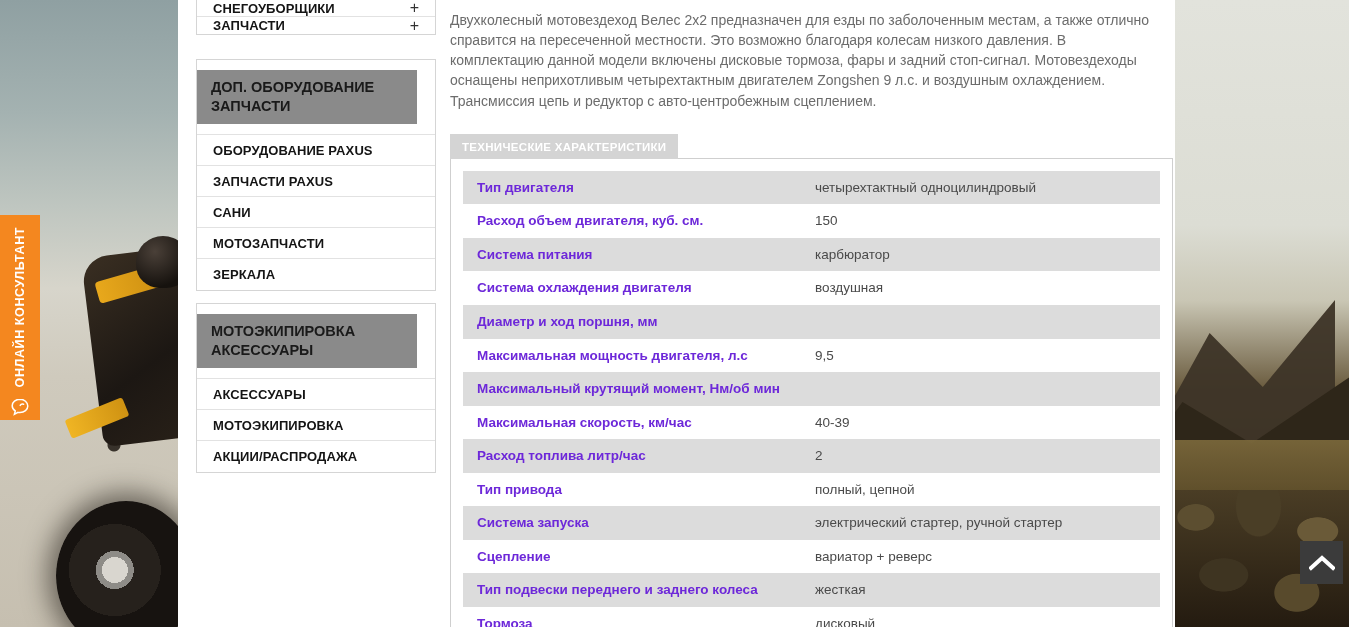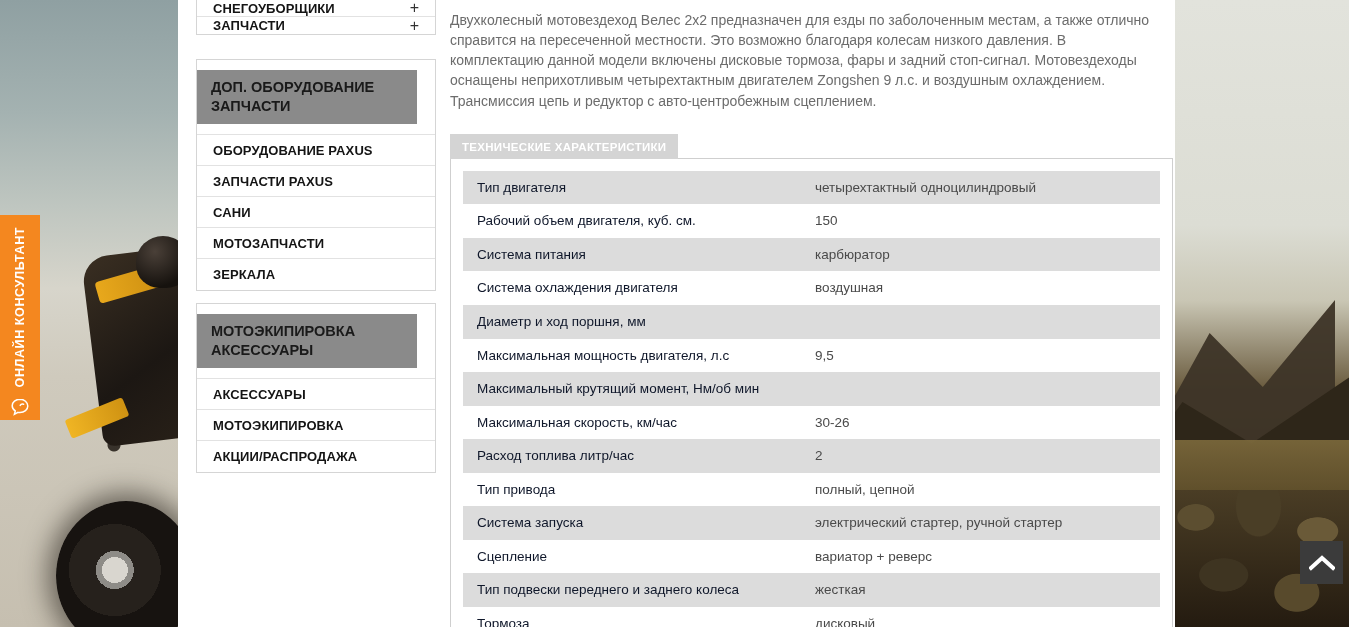--- a/index.html
+++ b/index.html
@@ -180,21 +180,21 @@
   }
 
   table.specs { width: 100%; border-collapse: collapse; }
   table.specs td {
     font-size: 13.5px;
     padding: 8px 10px 8px 14px;
     vertical-align: middle;
     line-height: 1.3;
   }
   table.specs td.k {
-    font-weight: normal; color: #0f172a; width: 338px;
+    font-weight: bold; color: #6d28d9; width: 338px;
   }
   table.specs td.v {
     color: #4a4a4a;
   }
   table.specs tr.alt td { background: #dcdcdc; }
 
   
   .consult {
     position: absolute; left: 0; top: 215px;
     width: 40px; height: 205px;
@@ -313,21 +313,21 @@
       </div>
 
       <div class="tab-panel">
         <table class="specs">
           <tbody>
             <tr class="alt">
               <td class="k">Тип двигателя</td>
               <td class="v">четырехтактный одноцилиндровый</td>
             </tr>
             <tr>
-              <td class="k">Рабочий объем двигателя, куб. см.</td>
+              <td class="k">Расход объем двигателя, куб. см.</td>
               <td class="v">150</td>
             </tr>
             <tr class="alt">
               <td class="k">Система питания</td>
               <td class="v">карбюратор</td>
             </tr>
             <tr>
               <td class="k">Система охлаждения двигателя</td>
               <td class="v">воздушная</td>
             </tr>
@@ -338,21 +338,21 @@
             <tr>
               <td class="k">Максимальная мощность двигателя, л.с</td>
               <td class="v">9,5</td>
             </tr>
             <tr class="alt">
               <td class="k">Максимальный крутящий момент, Нм/об мин</td>
               <td class="v"></td>
             </tr>
             <tr>
               <td class="k">Максимальная скорость, км/час</td>
-              <td class="v">30-26</td>
+              <td class="v">40-39</td>
             </tr>
             <tr class="alt">
               <td class="k">Расход топлива литр/час</td>
               <td class="v">2</td>
             </tr>
             <tr>
               <td class="k">Тип привода</td>
               <td class="v">полный, цепной</td>
             </tr>
             <tr class="alt">

